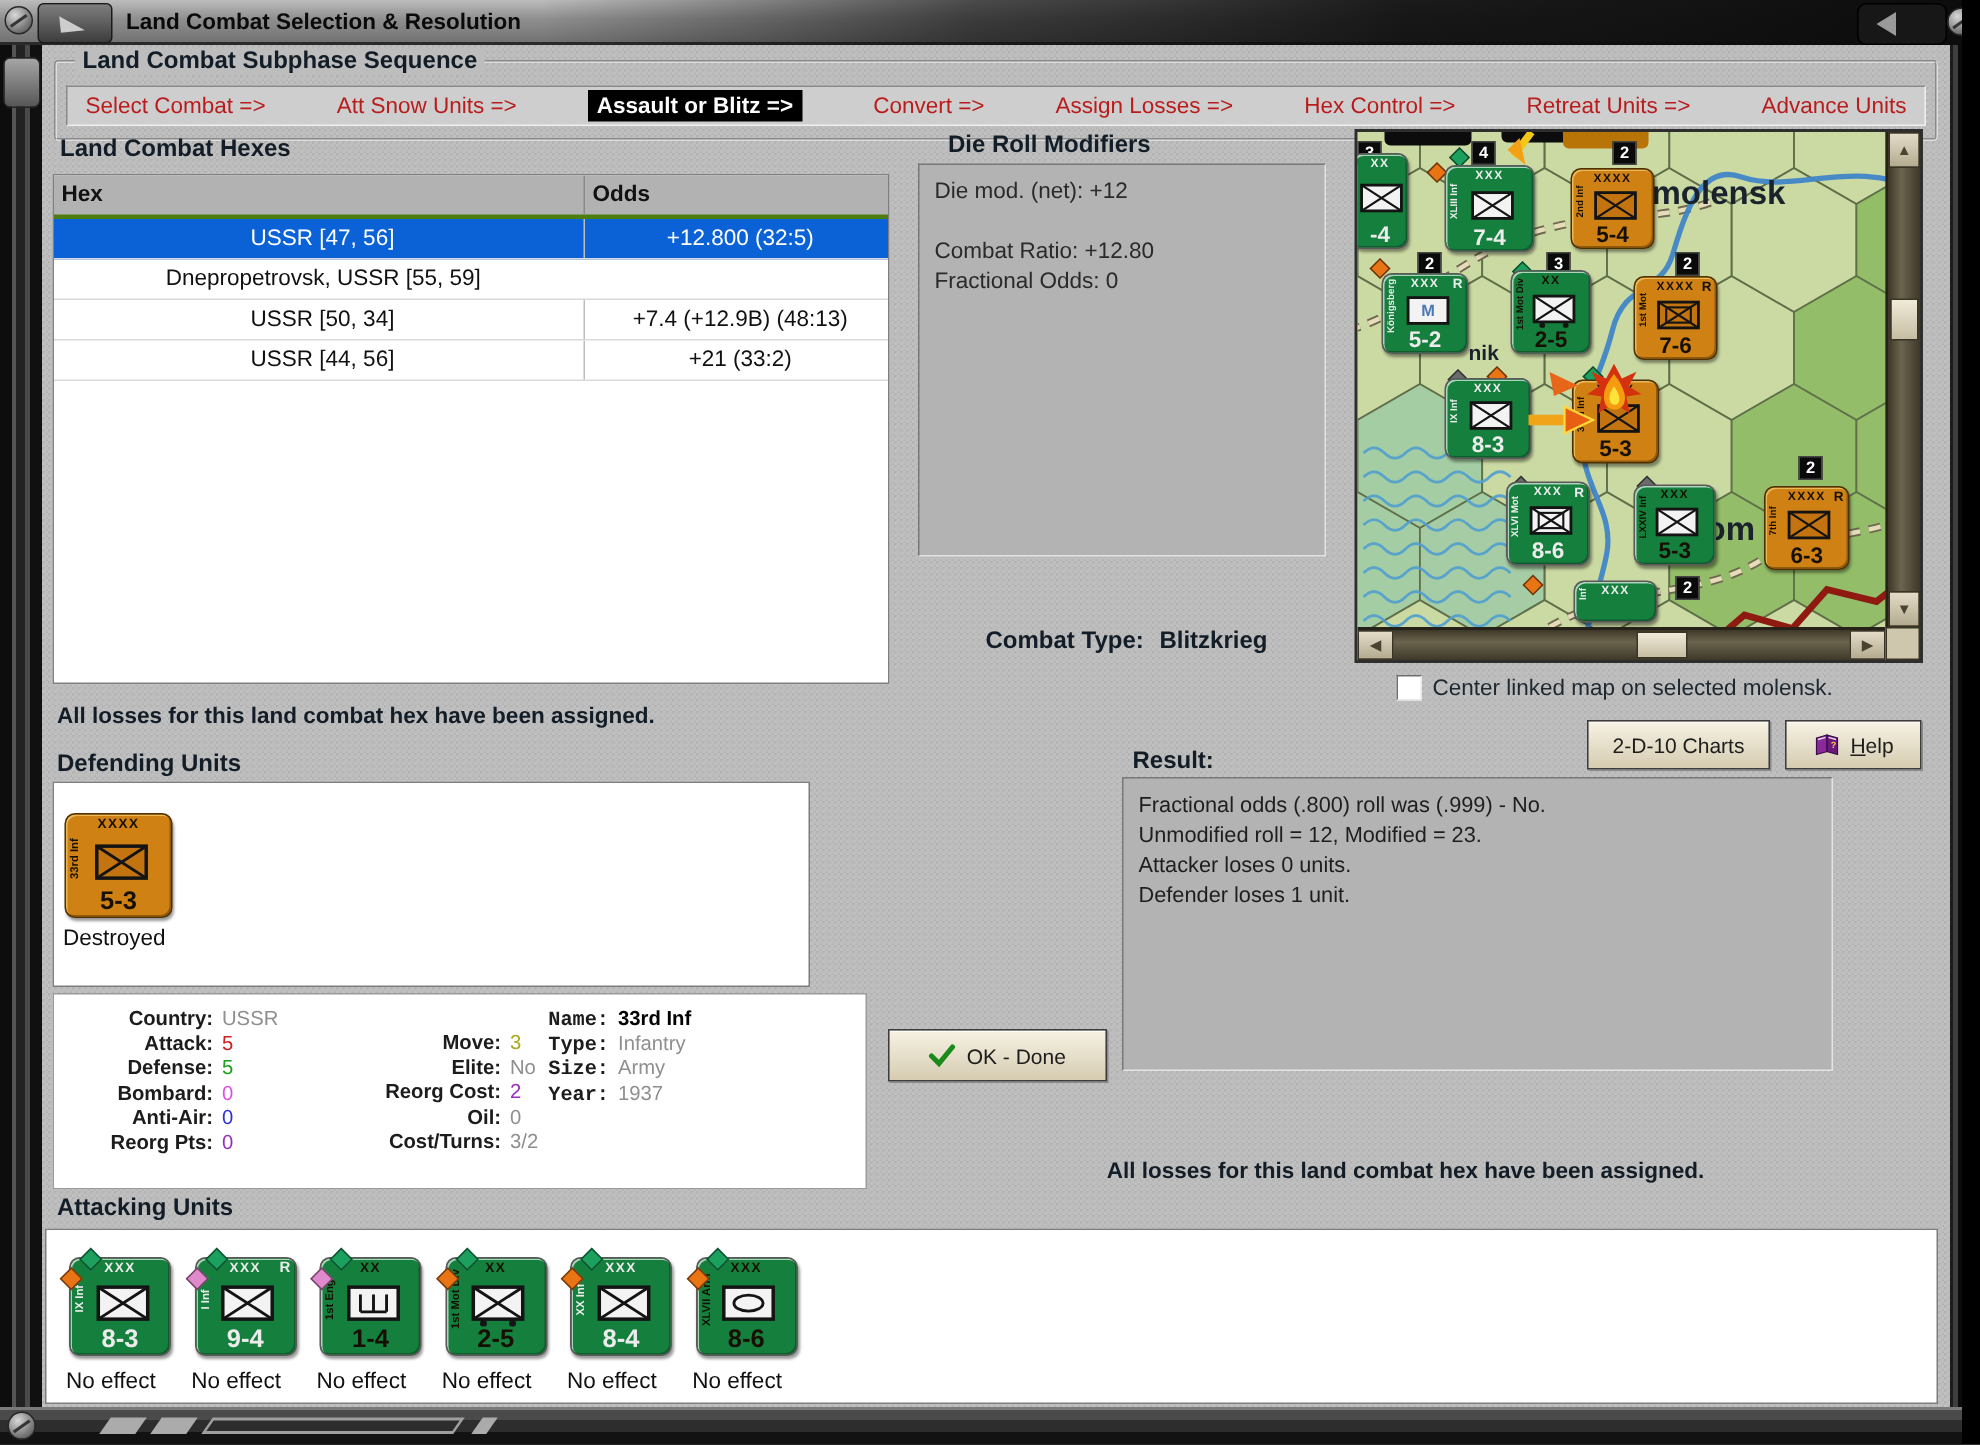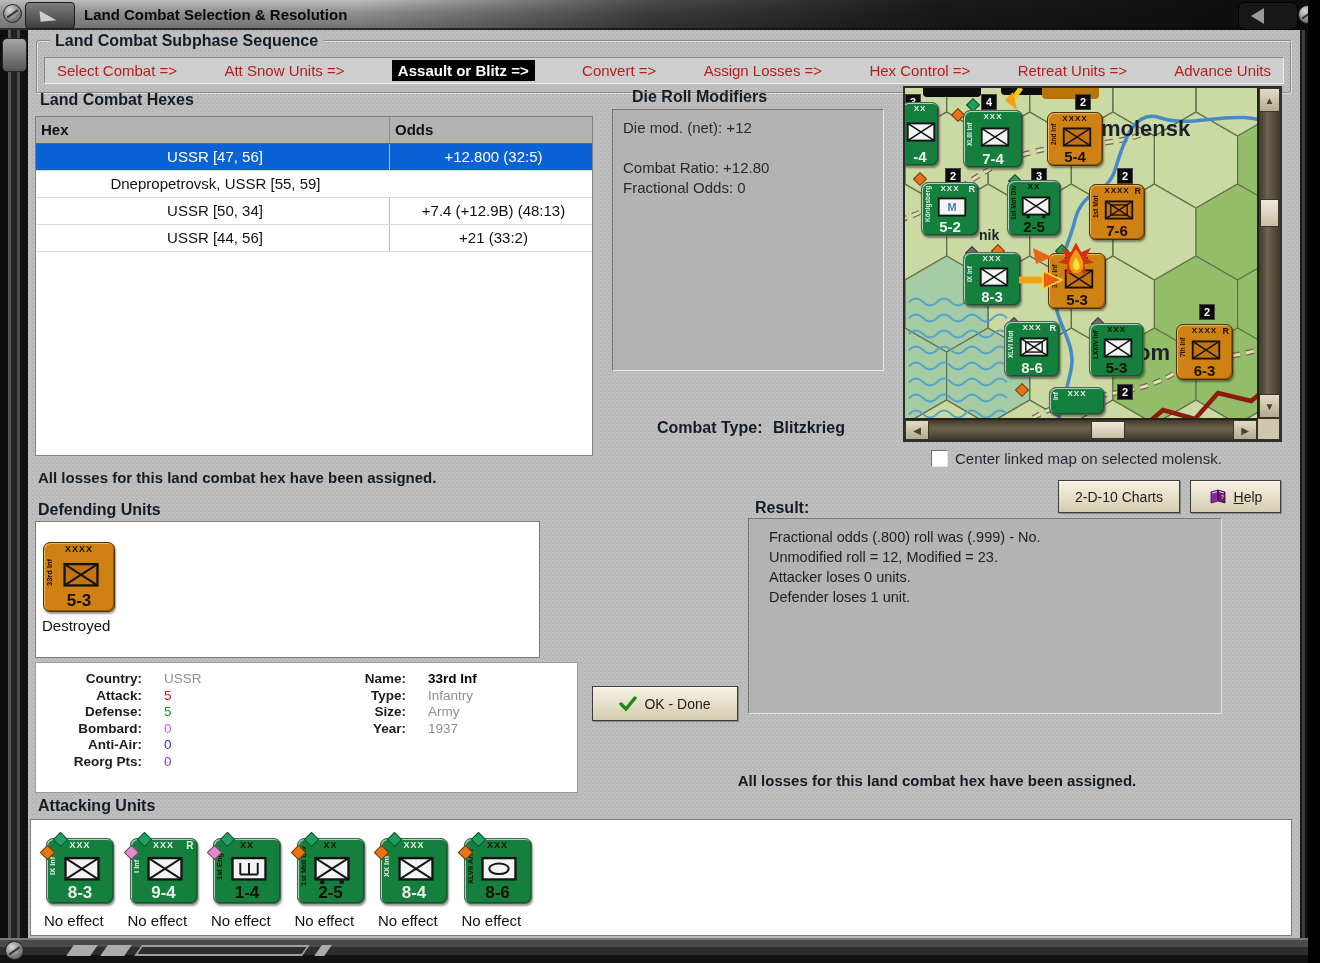--- a/index.html
+++ b/index.html
@@ -48,21 +48,21 @@
   #seq-bar{position:absolute;left:6px;top:15px;right:6px;height:27px;background:#cecece;
     border:1px solid;border-color:#8a8a8a #efefef #efefef #8a8a8a;
     display:flex;align-items:center;justify-content:space-between;padding:0 12px;box-sizing:border-box;}
   .seq-step{font-size:15px;color:#b91c1c;white-space:nowrap;}
   .seq-step.active{background:#000;color:#fff;font-weight:bold;padding:2px 6px;}
   
   #hexes-label{position:absolute;left:12px;top:61px;font-size:16px;}
   #hex-table{position:absolute;left:7px;top:86px;width:558px;height:340px;background:#fff;
     border:1px solid #808080;box-sizing:border-box;overflow:hidden;}
   #hex-head{display:grid;grid-template-columns:354px 1fr;height:26px;line-height:26px;
-    background:#b2b2b2;border-bottom:1px solid #4d7c0f;font-weight:bold;}
+    background:#b2b2b2;border-bottom:3px solid #4d7c0f;font-weight:bold;}
   #hex-head div{padding-left:5px;border-right:1px solid #8a8a8a;}
   #hex-head div:last-child{border-right:none;}
   .hex-row{display:grid;grid-template-columns:354px 1fr;height:26px;line-height:26px;
     border-bottom:1px solid #d9d9d9;text-align:center;}
   .hex-row .cell{padding-left:5px;border-right:1px solid #bdbdbd;white-space:nowrap;overflow:hidden;}
   .hex-row .cell:last-child{border-right:none;}
   .hex-row.sel{background:#0a62d6;color:#fff;}
   
   #die-label{position:absolute;left:604px;top:58px;font-size:16px;}
   #die-panel{position:absolute;left:584px;top:79px;width:272px;height:262px;background:#b3b3b3;
@@ -115,29 +115,29 @@
   #def-panel{position:absolute;left:7px;top:491px;width:505px;height:137px;background:#fff;
     border:1px solid #7d7d7d;box-sizing:border-box;}
   #def-status{position:absolute;left:6px;top:95px;font-size:15px;color:#111;}
   
   #detail-panel{position:absolute;left:7px;top:632px;width:543px;height:131px;background:#fff;
     border:1px solid #9a9a9a;box-sizing:border-box;font-size:13.5px;}
   .dcol{position:absolute;top:8px;}
   #dcol1{left:6px;} #dcol2{left:180px;top:24px;} #dcol3{left:318px;}
   .drow{height:16.5px;line-height:16.5px;white-space:nowrap;}
   .dl{display:inline-block;font-weight:bold;color:#1c1c1c;text-align:right;}
-  #dcol1 .dl{width:100px;} #dcol2 .dl{width:118px;} #dcol3 .dl{width:52px;}
-  .dv{margin-left:22px;}
+  #dcol1 .dl{width:100px;} #dcol2 .dl{width:118px;} #dcol3 .dl{width:52px;font-family:Liberation Mono, monospace;}
+  .dv{margin-left:6px;}
   .v-gray{color:#8f8f8f}.v-red{color:#cc2020}.v-green{color:#18a018}.v-magenta{color:#e050e0}
   .v-blue{color:#3030d0}.v-purple{color:#9830b8}.v-olive{color:#a8a820}.v-name{color:#000;font-weight:bold}
   
   #result-label{position:absolute;left:727px;top:469px;font-size:16px;}
   #result-panel{position:absolute;left:720px;top:488px;width:474px;height:196px;background:#b3b3b3;
     border:1px solid;border-color:#787878 #e4e4e4 #e4e4e4 #787878;padding:8px 10px;box-sizing:border-box;}
-  #result-panel .tline{font-size:14.5px;color:#1e1e1e;line-height:20px;margin-left:10px;}
+  #result-panel .tline{font-size:14.5px;color:#1e1e1e;line-height:20px;}
   #msg-bottom{position:absolute;left:609px;top:742px;width:600px;text-align:center;font-size:15px;}
   
   #atk-label{position:absolute;left:10px;top:767px;font-size:16px;}
   #atk-panel{position:absolute;left:2px;top:789px;width:1262px;height:117px;background:#fff;
     border:1px solid #7d7d7d;box-sizing:border-box;}
   .atk-status{position:absolute;top:92px;font-size:15px;color:#111;}
   
   .counter{position:absolute;border-radius:7px;box-sizing:border-box;}
   .counter.gray{background:#15803d;border:1px solid #5a5a5a;
     box-shadow:inset 1px 1px 0 rgba(255,255,255,.65),inset -1px -1px 0 rgba(0,0,0,.28),1px 2px 2px rgba(0,0,0,.4);}
@@ -547,20 +547,27 @@
 
     <div id="detail-panel">
       <div class="dcol" id="dcol1">
           <div class="drow"><span class="dl">Country:</span><span class="dv v-gray">USSR</span></div>
           <div class="drow"><span class="dl">Attack:</span><span class="dv v-red">5</span></div>
           <div class="drow"><span class="dl">Defense:</span><span class="dv v-green">5</span></div>
           <div class="drow"><span class="dl">Bombard:</span><span class="dv v-magenta">0</span></div>
           <div class="drow"><span class="dl">Anti-Air:</span><span class="dv v-blue">0</span></div>
           <div class="drow"><span class="dl">Reorg Pts:</span><span class="dv v-purple">0</span></div>
         </div>
+      <div class="dcol" id="dcol2">
+          <div class="drow"><span class="dl">Move:</span><span class="dv v-olive">3</span></div>
+          <div class="drow"><span class="dl">Elite:</span><span class="dv v-gray">No</span></div>
+          <div class="drow"><span class="dl">Reorg Cost:</span><span class="dv v-purple">2</span></div>
+          <div class="drow"><span class="dl">Oil:</span><span class="dv v-gray">0</span></div>
+          <div class="drow"><span class="dl">Cost/Turns:</span><span class="dv v-gray">3/2</span></div>
+        </div>
       <div class="dcol" id="dcol3">
           <div class="drow"><span class="dl">Name:</span><span class="dv v-name">33rd Inf</span></div>
           <div class="drow"><span class="dl">Type:</span><span class="dv v-gray">Infantry</span></div>
           <div class="drow"><span class="dl">Size:</span><span class="dv v-gray">Army</span></div>
           <div class="drow"><span class="dl">Year:</span><span class="dv v-gray">1937</span></div>
         </div>
     </div>
 
     <div id="result-label" class="bold-dark">Result:</div>
     <div id="result-panel">

